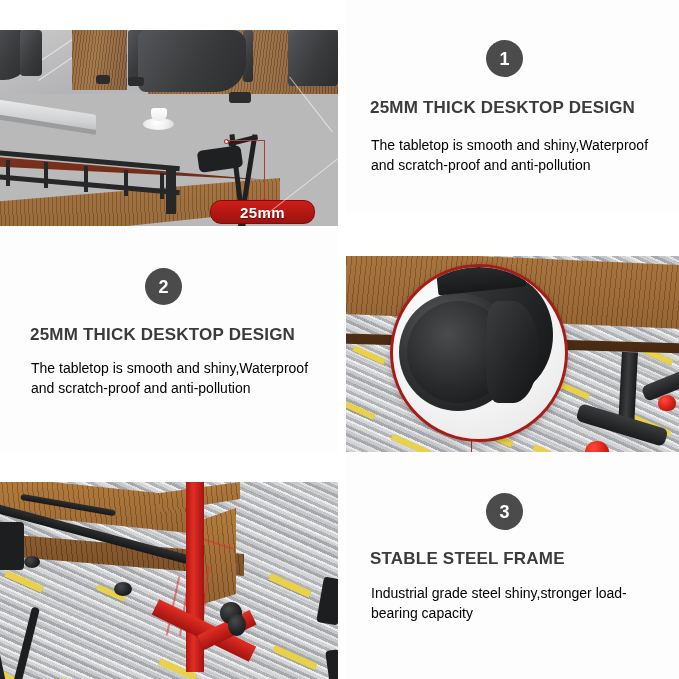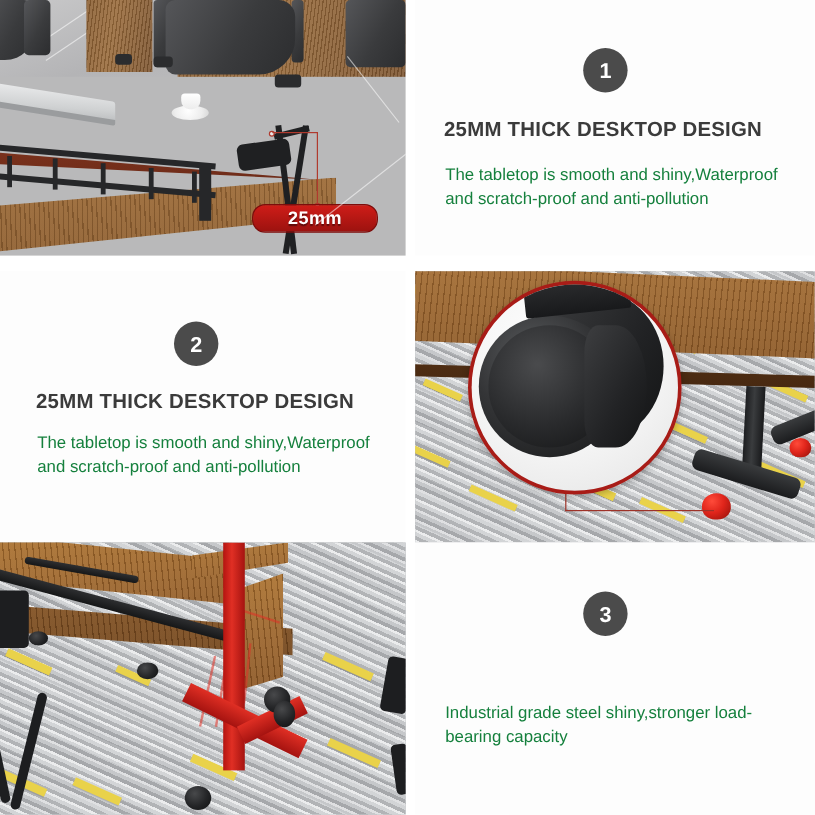--- a/index.html
+++ b/index.html
@@ -9,21 +9,21 @@
     overflow:hidden;
   }
   .sheet{
     position:relative;
     width:679px;height:679px;
     background:#ffffff;
   }
 
   
   .cell{position:absolute;overflow:hidden;}
-  .photo{background:#cfcfcf;}
+  .photo{background:#cfcfcf;margin-top:30px;}
 
   
   .txt-cell{background:#fdfdfd;}
   .numbadge{
     position:absolute;
     width:37px;height:37px;border-radius:50%;
     background:#4b4b4b;
     color:#ffffff;
     font-size:18px;font-weight:bold;
     display:flex;align-items:center;justify-content:center;
@@ -33,21 +33,21 @@
   .title{
     position:absolute;
     color:#3b3b3b;
     font-size:17px;
     font-weight:bold;
     letter-spacing:0.2px;
     white-space:nowrap;
   }
   .body{
     position:absolute;
-    color:#15803d;
+    color:#000000;
     font-size:14px;
     line-height:20px;
     width:280px;
   }
 
   
   #photo1{left:0;top:0;width:338px;height:213px;background:#b9b9ba;}
   .p1-floorfar{position:absolute;left:0;top:0;width:338px;height:64px;
     background:linear-gradient(160deg,#c9c9ca 0%,#b4b4b6 45%,#c2c2c4 100%);}
   .p1-tilelineA{position:absolute;background:rgba(255,255,255,.55);height:1px;}
@@ -351,16 +351,17 @@
     <div class="p3-chairleg" style="left:20px;top:124px;width:8px;height:100px;transform:rotate(14deg);border-radius:4px;"></div>
     <div class="p3-chairleg" style="left:-10px;top:40px;width:34px;height:48px;border-radius:4px;"></div>
     <div class="p3-chairleg" style="left:320px;top:96px;width:22px;height:46px;border-radius:4px;transform:rotate(10deg);"></div>
     <div class="p3-chairleg" style="left:328px;top:168px;width:14px;height:42px;border-radius:4px;transform:rotate(-8deg);"></div>
   </div>
 
   <div class="cell txt-cell" id="text3" style="left:346px;top:452px;width:333px;height:227px;">
     <div class="numbadge" style="left:140px;top:41px;">
       <span>3</span>
     </div>
+    <div class="title" style="left:24px;top:97px;">STABLE STEEL FRAME</div>
     <div class="body" style="left:25px;top:131px;">Industrial grade steel shiny,stronger load-bearing capacity</div>
   </div>
 
 </div>
 
 </body></html>

